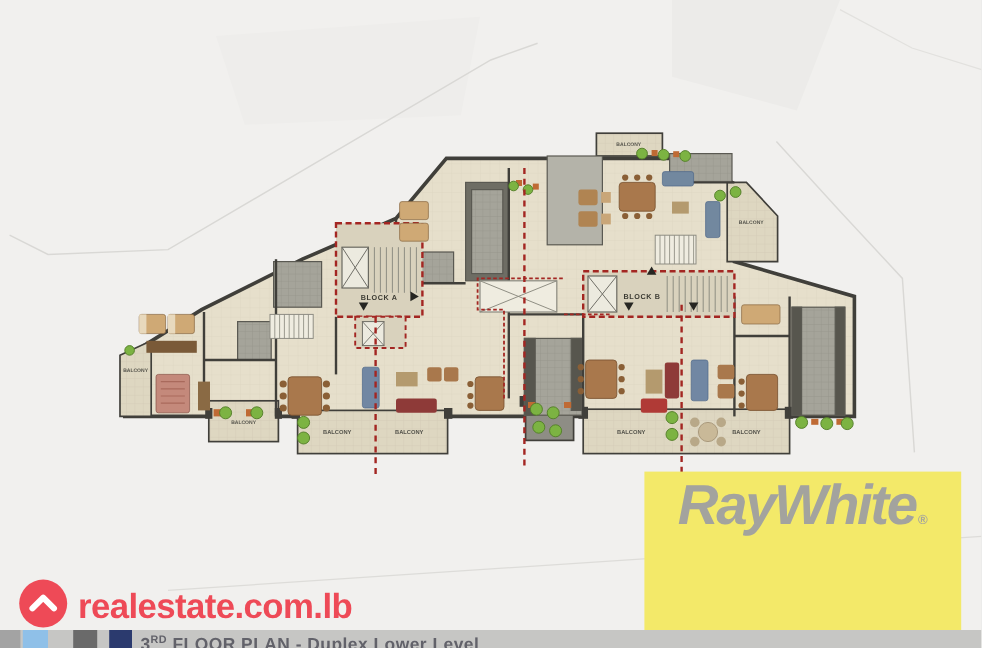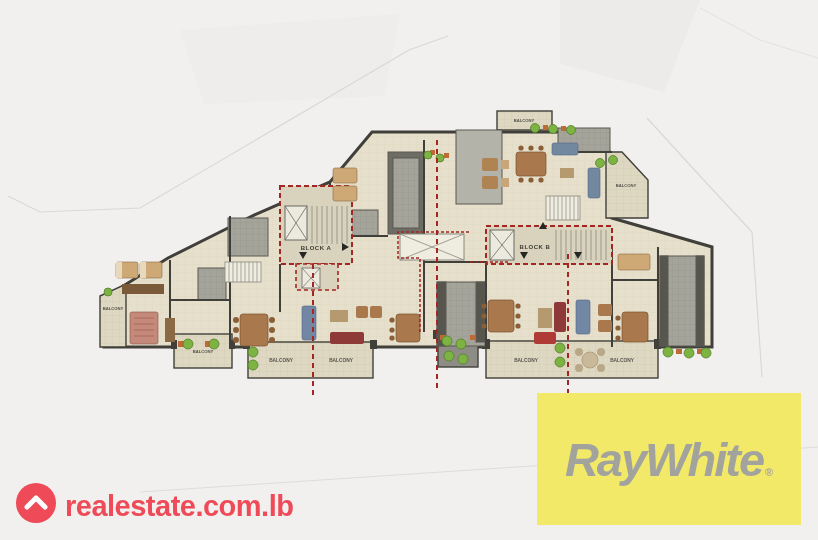--- a/index.html
+++ b/index.html
@@ -7,21 +7,21 @@
     position:relative; width:818px; height:540px; overflow:hidden;
     background:#f1f0ee;
     font-family:"Liberation Sans", sans-serif;
   }
   svg.plan-svg { position:absolute; left:0; top:0; }
 
   
   .raywhite-box {
     position:absolute; left:537px; top:393px; width:264px; height:132px;
     background:#f3e969;
-    display:flex; align-items:center; justify-content:center;
+    display:flex; justify-content:center;
   }
   .raywhite-text {
     font-style:italic; font-weight:bold; font-size:47px;
     color:#a3a39e; letter-spacing:-2px; white-space:nowrap;
   }
   .raywhite-text .reg { font-size:11px; font-style:normal; letter-spacing:0; margin-left:2px; }
 
   
   .re-logo { position:absolute; left:16px; top:483px; display:flex; align-items:flex-end; gap:9px; }
   .re-circle {
@@ -311,14 +311,23 @@
 
   <div class="re-logo">
     <div class="re-circle">
       <svg width="26" height="20" viewBox="0 0 26 20">
         <polyline points="4,14 13,5 22,14" fill="none" stroke="#ffffff" stroke-width="5" stroke-linecap="round" stroke-linejoin="round"></polyline>
       </svg>
     </div>
     <div class="re-text">realestate.com.lb</div>
   </div>
 
+  <div class="caption-bar">
+    <div class="sq sq1"></div>
+    <div class="sq sq2"></div>
+    <div class="sq sq3"></div>
+    <div class="sq sq4"></div>
+    <div class="caption-text">
+      <span>3</span><sup>RD</sup><span> FLOOR PLAN - Duplex Lower Level</span>
+    </div>
+  </div>
 
 </div>
 
 </body></html>

